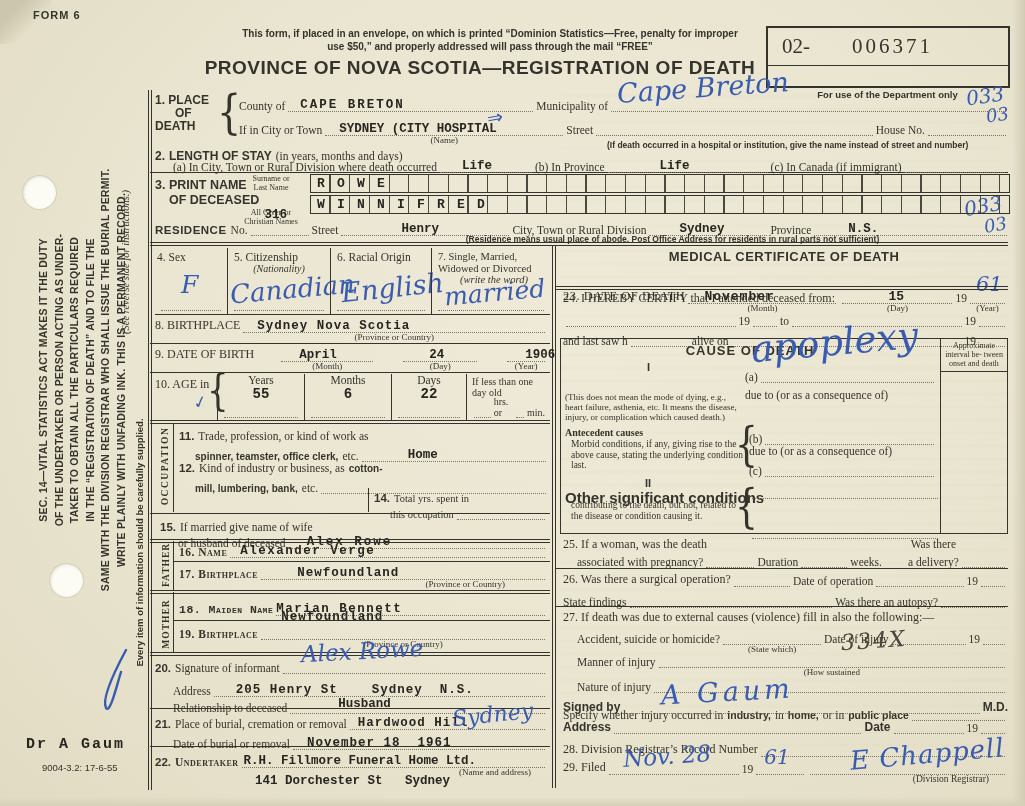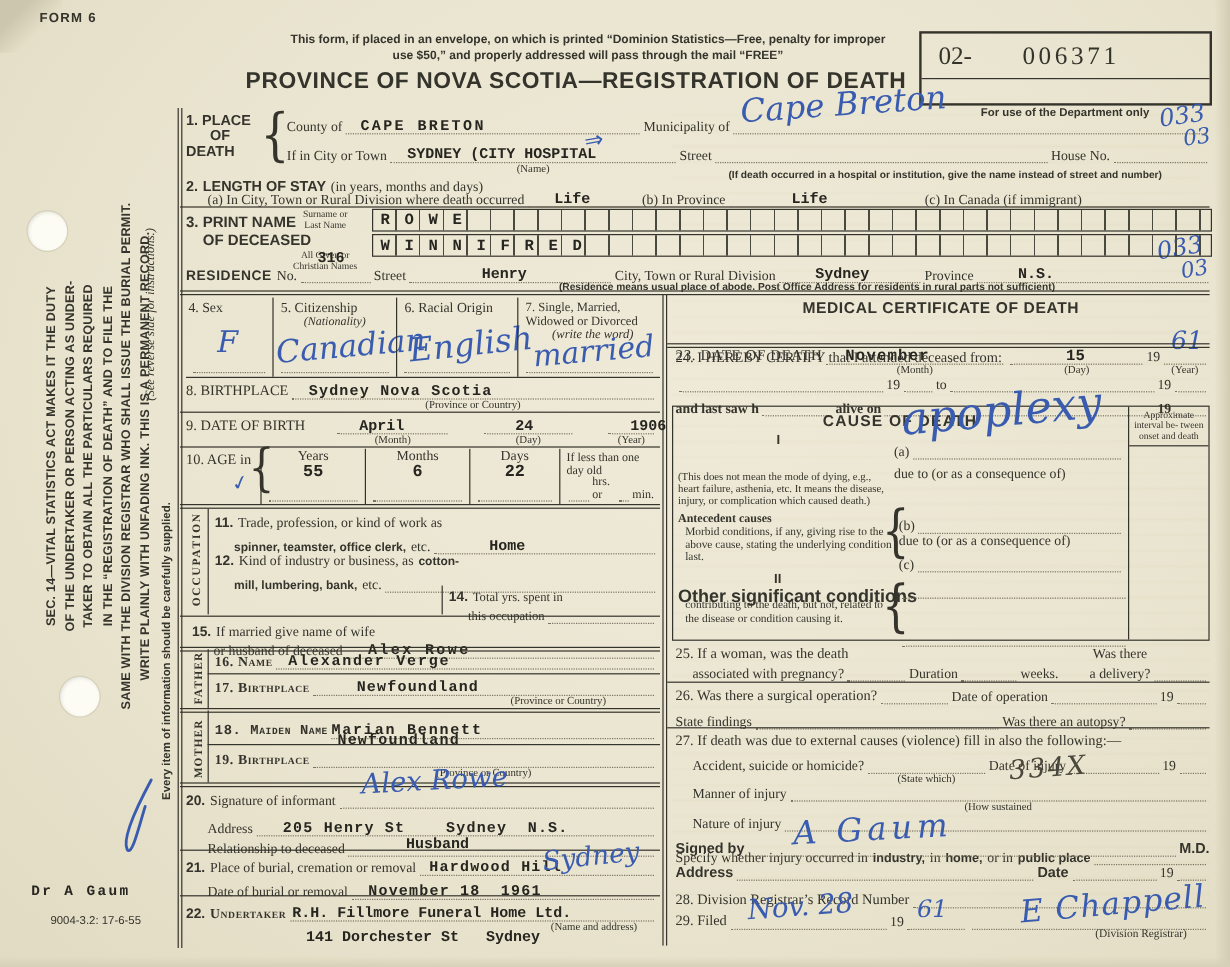--- a/index.html
+++ b/index.html
@@ -57,21 +57,21 @@
   <div class="abs vrot b" style="left:36px;top:666px;width:572px;height:100px;font-size:10.5px;line-height:15.5px;text-align:center;letter-spacing:.2px;">
     <div>SEC. 14—VITAL STATISTICS ACT MAKES IT THE DUTY</div>
     <div>OF THE UNDERTAKER OR PERSON ACTING AS UNDER-</div>
     <div>TAKER TO OBTAIN ALL THE PARTICULARS REQUIRED</div>
     <div>IN THE “REGISTRATION OF DEATH” AND TO FILE THE</div>
     <div>SAME WITH THE DIVISION REGISTRAR WHO SHALL ISSUE THE BURIAL PERMIT.</div>
     <div>WRITE PLAINLY WITH UNFADING INK.  THIS IS A PERMANENT RECORD.</div>
   </div>
   <div class="abs vrot it" style="left:120px;top:400px;width:276px;font-size:10.5px;text-align:center;">(See reverse side for instructions.)</div>
   <div class="abs vrot b" style="left:134px;top:710px;width:335px;font-size:9.5px;text-align:center;">Every item of information should be carefully supplied.</div>
-  <div class="abs typ" style="left:26px;top:736px;font-size:12px;letter-spacing:2px;">Dr A Gaum</div>
+  <div class="abs typ" style="left:26px;top:736px;font-size:15px;letter-spacing:2px;">Dr A Gaum</div>
   <div class="abs" style="left:42px;top:762px;font-size:9.5px;font-family:'Liberation Sans',sans-serif;">9004-3.2: 17-6-55</div>
   <svg class="abs" style="left:96px;top:646px;" width="34" height="72">
     <path d="M30,4 C16,30 6,54 10,62 C14,68 20,42 25,26" stroke="#3a5cb0" stroke-width="2.4" fill="none" stroke-linecap="round"></path>
   </svg>
 
   <div class="abs dbl-v" style="left:148px;top:90px;height:700px;"></div>
   <div class="abs line-h" style="left:150px;top:172px;width:858px;"></div>
   <div class="abs dbl-h" style="left:150px;top:242px;width:858px;"></div>
   <div class="abs dbl-v" style="left:552px;top:245px;height:543px;"></div>
 
@@ -444,21 +444,21 @@
     <div class="lbl" style="font-size:12px;">24. I HEREBY CERTIFY that I attended deceased from:</div>
     <div class="row" style="margin-top:7px;">
       <span class="dots"></span>
         <span class="lbl">19</span>
       <span class="dotsf" style="width:24px;"></span>
       <span class="lbl">to</span>
       <span class="dots"></span>
         <span class="lbl">19</span>
       <span class="dotsf" style="width:26px;"></span>
     </div>
-    <div class="row" style="margin-top:6px;font-weight:bold;">
+    <div class="row" style="margin-top:6px;">
       <span class="lbl">and last saw h</span>
       <span class="dotsf" style="width:58px;"></span>
       <span class="lbl">alive on</span>
       <span class="dots"></span>
         <span class="lbl">19</span>
       <span class="dotsf" style="width:26px;"></span>
     </div>
   </div>
 
   <div class="abs" style="left:560px;top:338px;width:446px;height:194px;border:1.5px solid var(--ink);">

